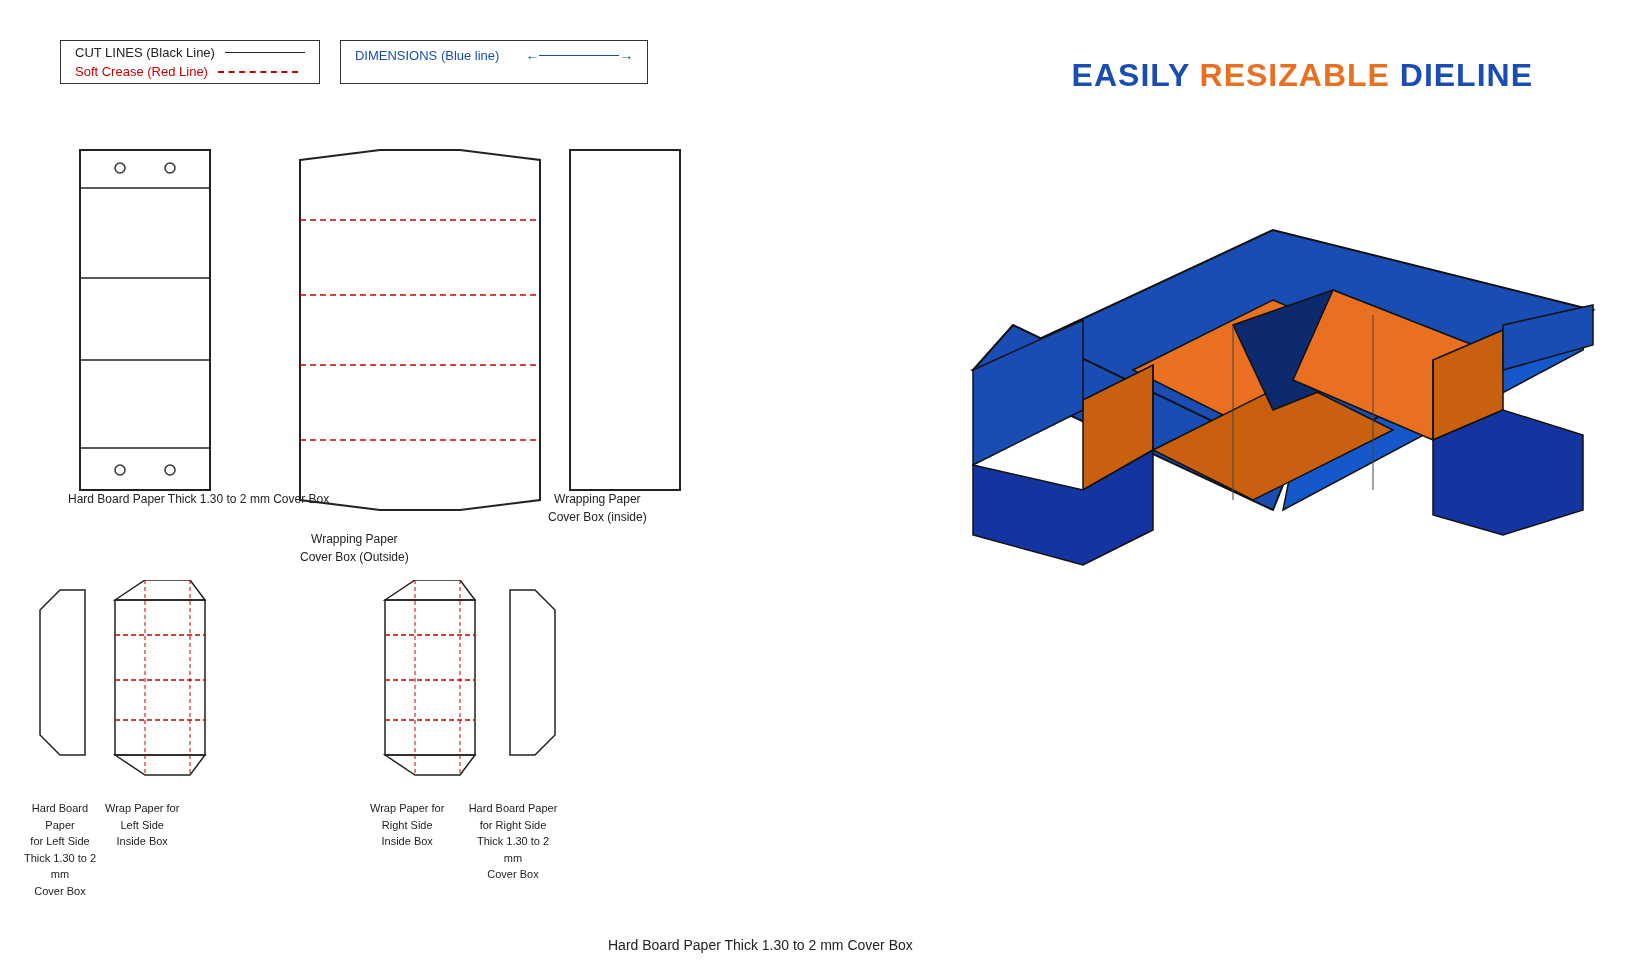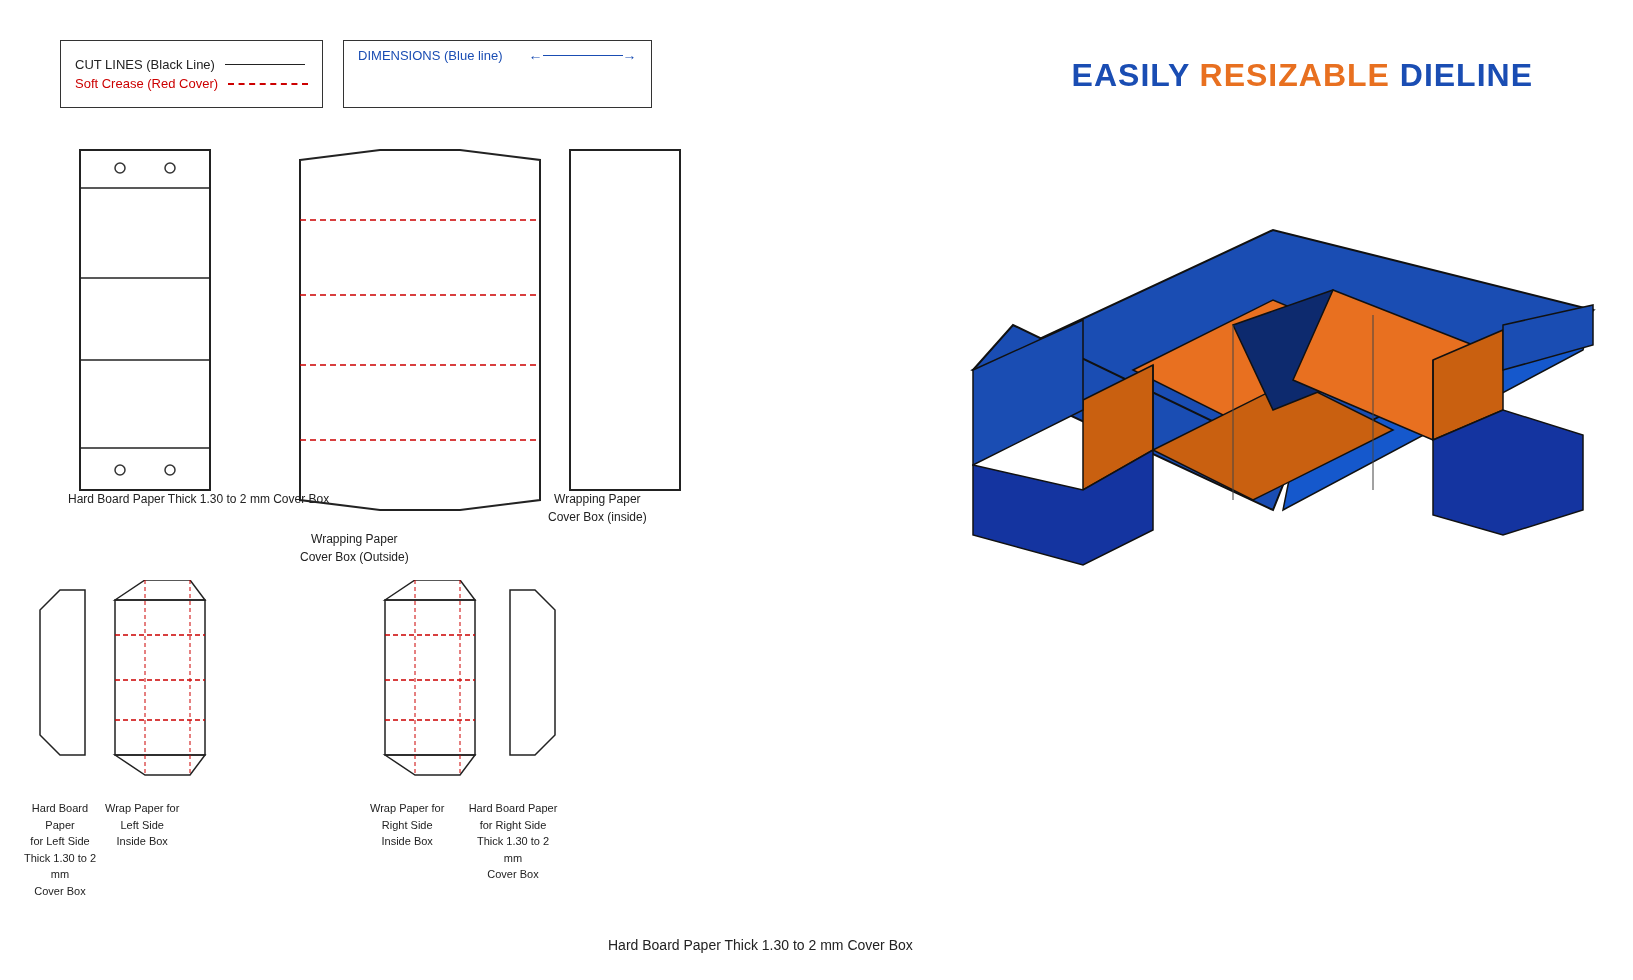--- a/index.html
+++ b/index.html
@@ -15,21 +15,21 @@
     
     .legend {
       position: absolute;
       top: 40px;
       left: 60px;
       display: flex;
       gap: 20px;
     }
     .legend-box {
       border: 1px solid #333;
-      padding: 16px 14px;
+      padding: 4px 14px;
       min-width: 200px;
     }
     .legend-row {
       display: flex;
       align-items: center;
       gap: 10px;
       font-size: 13px;
       color: #222;
     }
     .legend-row.red { color: #cc0000; margin-top: 4px; }
@@ -79,21 +79,21 @@
 </head>
 <body>
 
 <div class="legend">
   <div class="legend-box">
     <div class="legend-row">
       <span>CUT LINES (Black Line)</span>
       <div class="solid-line"></div>
     </div>
     <div class="legend-row red">
-      <span>Soft Crease (Red Cover)</span>
+      <span>Soft Crease (Red Line)</span>
       <div class="dashed-line-red"></div>
     </div>
   </div>
   <div class="legend-box2">
     <div class="dimension-row">
       <span>DIMENSIONS (Blue line)</span>
       <div class="arrow-line">
         <div class="arrow-line-inner"></div>
       </div>
     </div>

